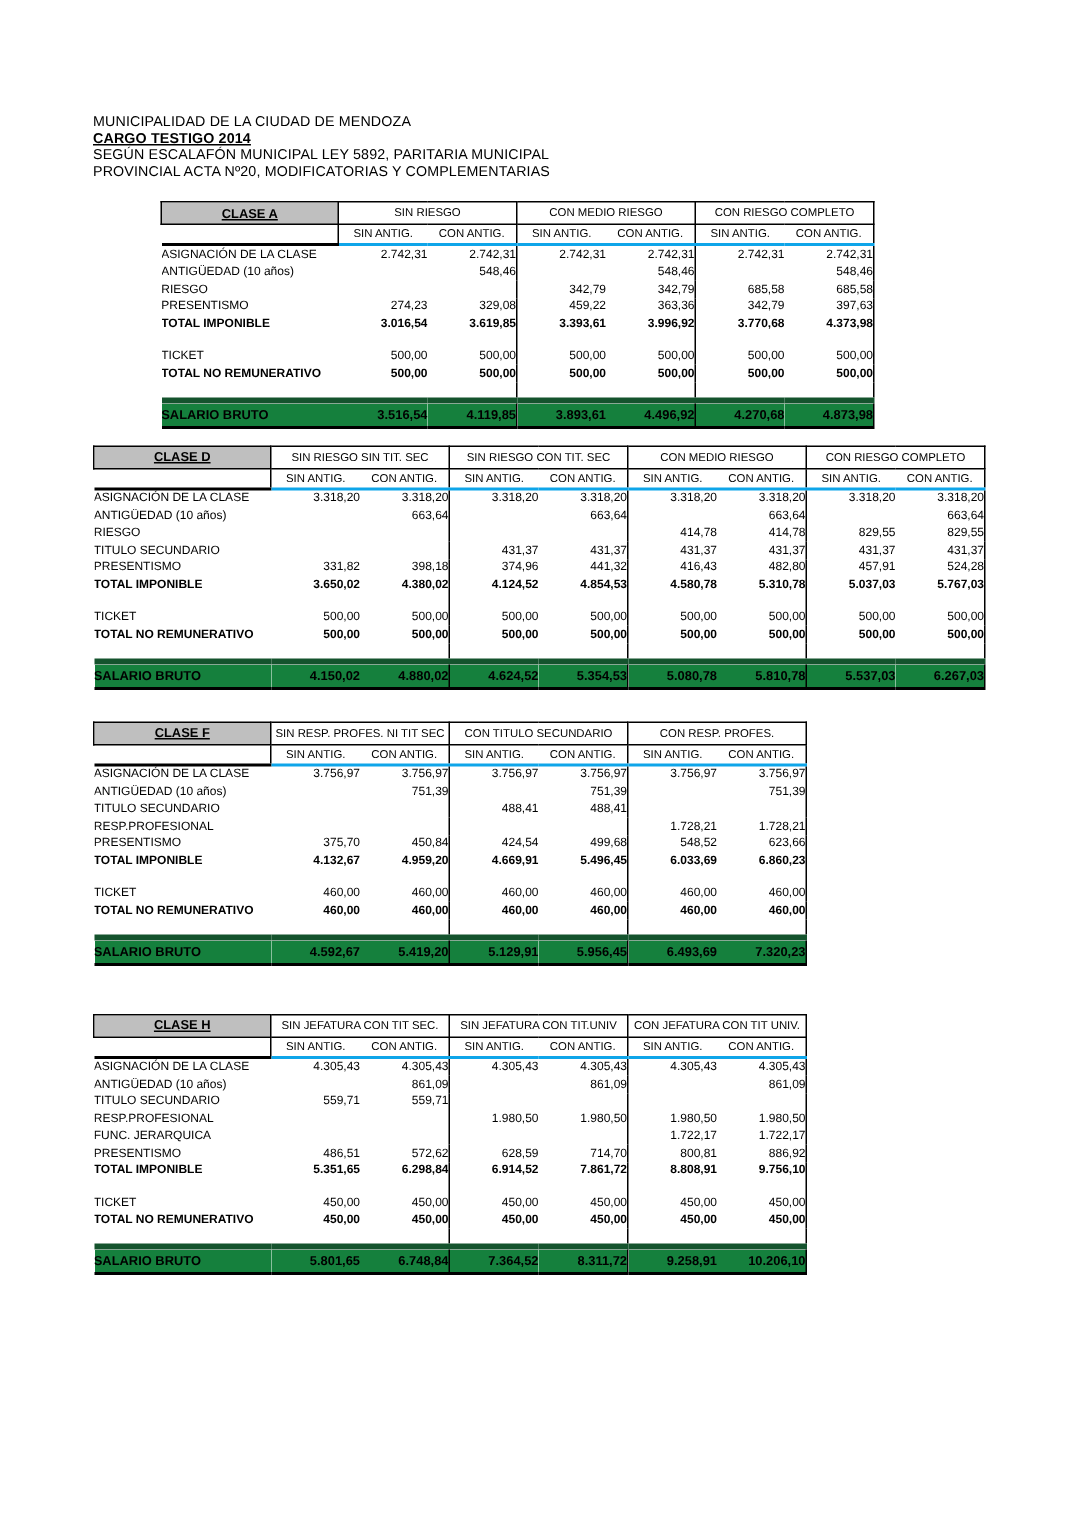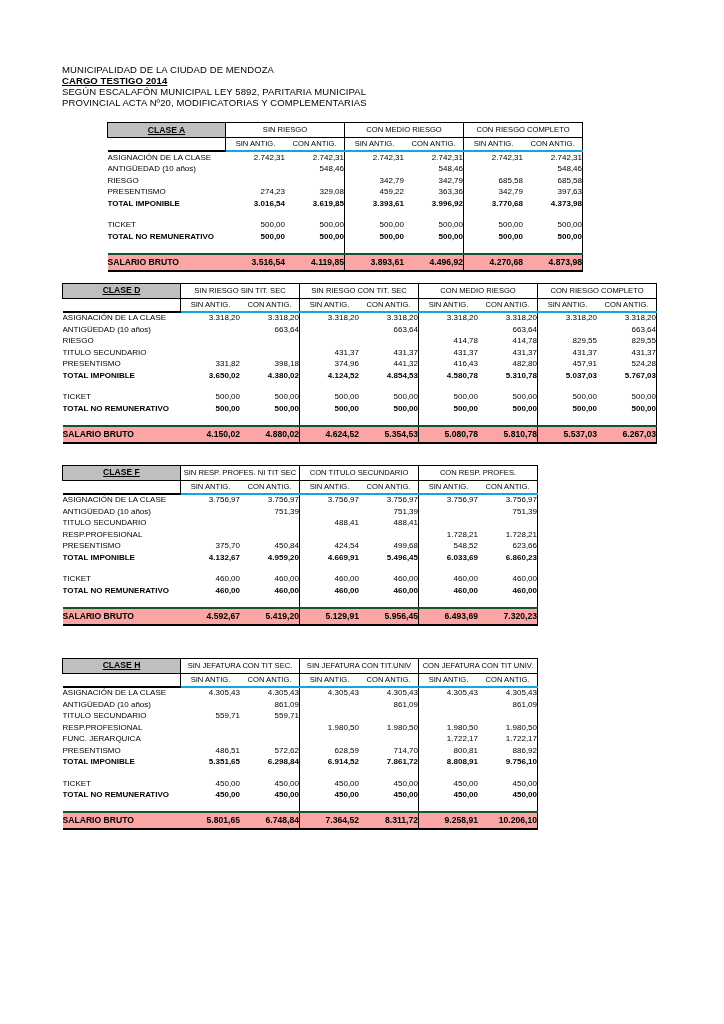--- a/index.html
+++ b/index.html
@@ -1,21 +1,21 @@
 <!DOCTYPE html>
 <html><head>
 <meta charset="utf-8">
 <style>
   html,body{margin:0;padding:0;background:#e8e8e8;}
   .page{
     width:724px;height:1024px;background:#ffffff;position:relative;
     margin:0 auto;overflow:hidden;
     font-family:"Liberation Sans","DejaVu Sans",sans-serif;color:#000;
   }
-  .content{position:absolute;left:62px;top:64px;}
+  .content{position:absolute;left:62px;top:76px;}
   .doc-header{font-size:9.5px;line-height:11px;letter-spacing:0.1px;}
   .doc-header .bold{font-weight:bold;text-decoration:underline;}
 
   .table-wrap{margin-top:12px;}
   .table-wrap.t0{margin-top:14px;margin-left:45px;}
   .table-wrap.t1{margin-top:11px;}
   .table-wrap.t2{margin-top:21px;}
   .table-wrap.t3{margin-top:32px;}
 
   table.clase-table{border-collapse:collapse;table-layout:fixed;font-size:8px;line-height:1;}
@@ -37,21 +37,21 @@
   .grp-end{border-right:1px solid #000;}
 
   td.row-label{padding-left:2px;text-align:left;font-size:8px;}
   td.num{text-align:right;padding-right:3px;font-size:8px;}
 
   tr.r-data td, tr.r-bold td{height:11.5px;}
   tr.r-spacer td{height:10px;}
   tr.r-bold td{font-weight:bold;}
 
   tr.r-bruto td{
-    background:#fca5a5;border-top:2px solid #14532d;border-bottom:2px solid #000;
+    background:#15803d;border-top:4px solid #14532d;border-bottom:2px solid #000;
     font-weight:bold;height:15px;font-size:8.6px;
   }
 </style>
 </head>
 <body>
 
 <div class="page">
   <div class="content">
 
     <div class="doc-header">

